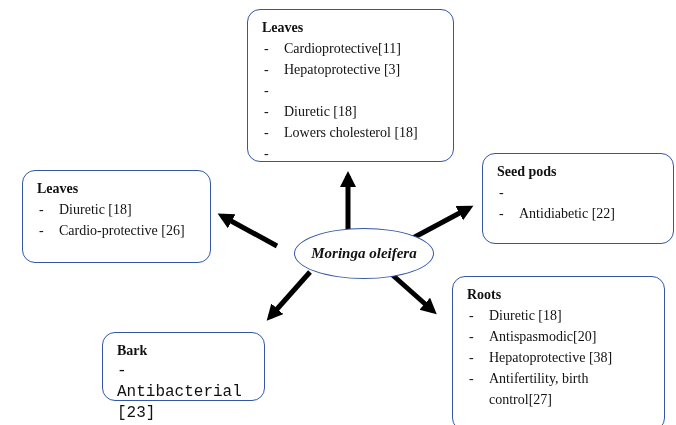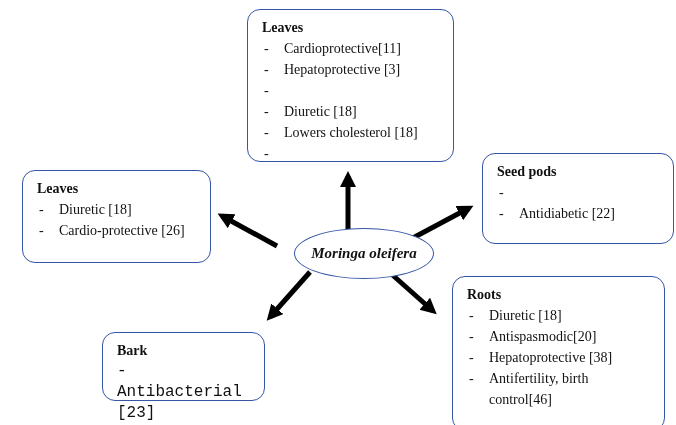--- a/index.html
+++ b/index.html
@@ -179,21 +179,21 @@
       <li>
         <span class="dash">-</span>
         <span class="item-text">Antispasmodic[20]</span>
       </li>
       <li>
         <span class="dash">-</span>
         <span class="item-text">Hepatoprotective [38]</span>
       </li>
       <li>
         <span class="dash">-</span>
-        <span class="item-text">Antifertility, birth control[46]</span>
+        <span class="item-text">Antifertility, birth control[27]</span>
       </li>
     </ul>
   </div>
 
   <div class="center-ellipse">
     <span>Moringa oleifera</span>
   </div>
 
 </div>
 

